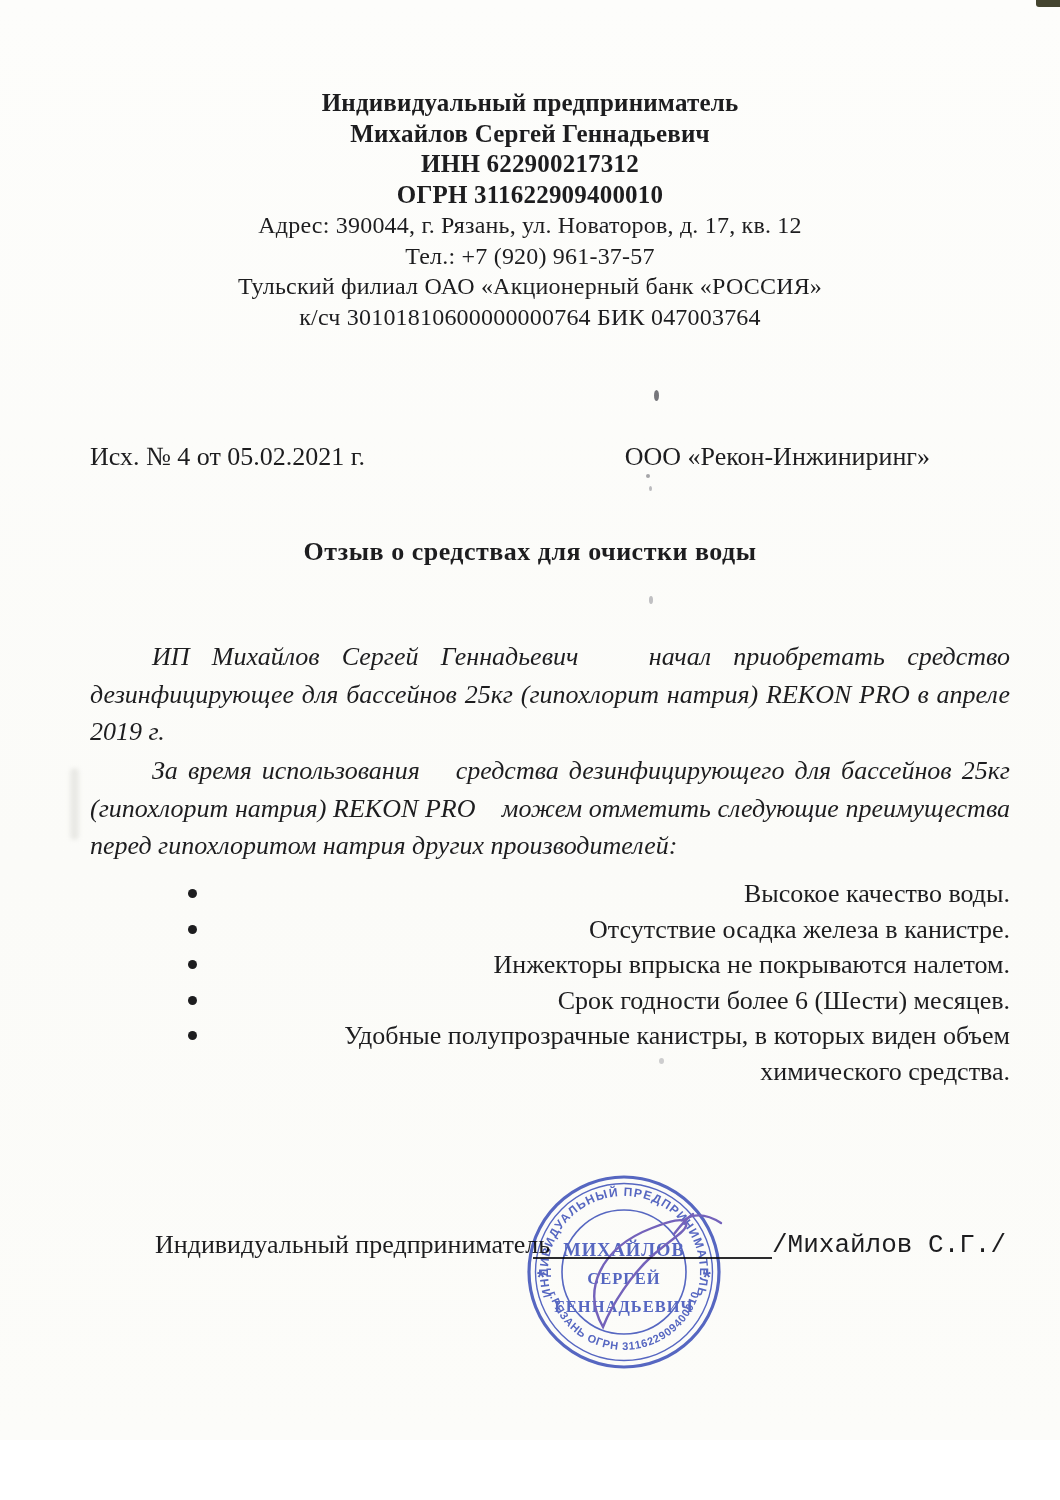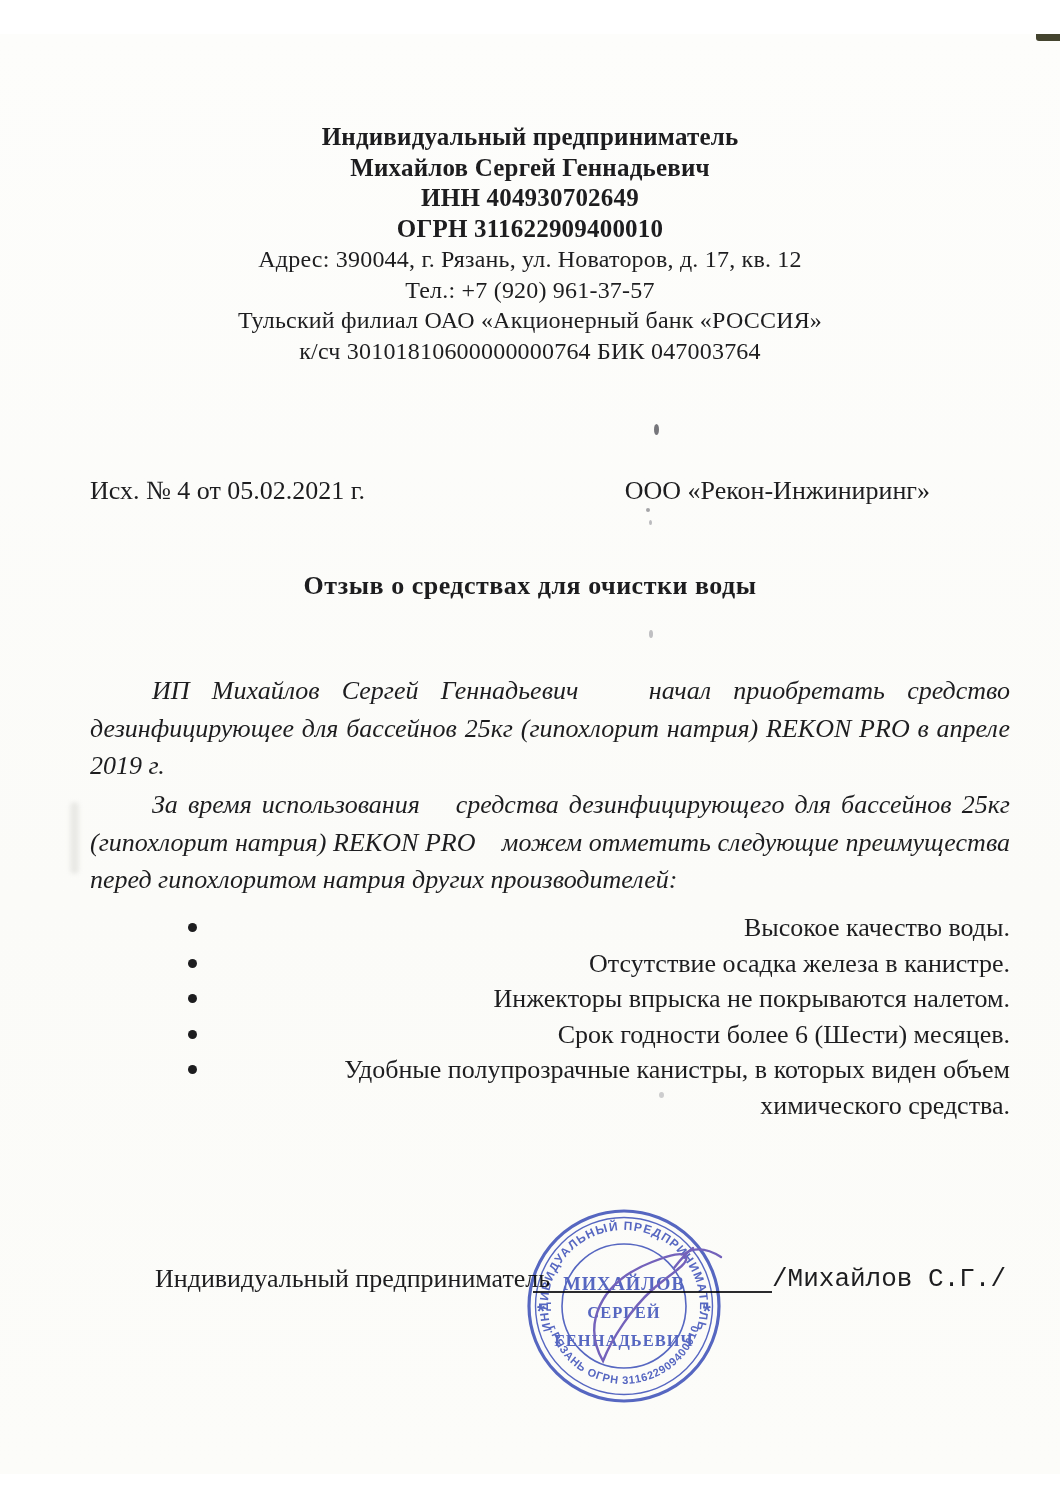--- a/index.html
+++ b/index.html
@@ -3,21 +3,20 @@
 <meta charset="utf-8">
 <style>
   html,body { margin:0; padding:0; }
   .page {
     position:relative;
     width:1060px; height:1440px;
     background:linear-gradient(180deg,#fdfdfb 0%,#fbfbf8 60%,#fcfcf9 100%);
     font-family:"Liberation Serif", serif;
     color:#1d1d1f;
     overflow:hidden;
-    margin-top:34px;
   }
   
   .letterhead {
     position:absolute; top:88px; left:70px; width:920px;
     text-align:center; font-size:24px; line-height:30.5px;
     letter-spacing:0.2px;
   }
   .hl { white-space:nowrap; }
   .hl.bold { font-weight:bold; font-size:25px; }
   
@@ -78,21 +77,21 @@
   .smudge  { position:absolute; top:768px; left:70px; width:9px; height:72px; background:#c9c9c4; opacity:.35; border-radius:5px; filter:blur(2px); }
 </style>
 </head>
 <body>
 
 <div class="page">
 
   <div class="letterhead">
     <div class="hl bold">Индивидуальный предприниматель</div>
     <div class="hl bold">Михайлов Сергей Геннадьевич</div>
-    <div class="hl bold">ИНН 404930702649</div>
+    <div class="hl bold">ИНН 622900217312</div>
     <div class="hl bold">ОГРН 311622909400010</div>
     <div class="hl">Адрес: 390044, г. Рязань, ул. Новаторов, д. 17, кв. 12</div>
     <div class="hl">Тел.: +7 (920) 961-37-57</div>
     <div class="hl">Тульский филиал ОАО «Акционерный банк «РОССИЯ»</div>
     <div class="hl">к/сч 30101810600000000764 БИК 047003764</div>
   </div>
 
   <div class="ref-number">Исх. № 4 от 05.02.2021 г.</div>
   <div class="ref-addressee">ООО «Рекон-Инжиниринг»</div>
 

